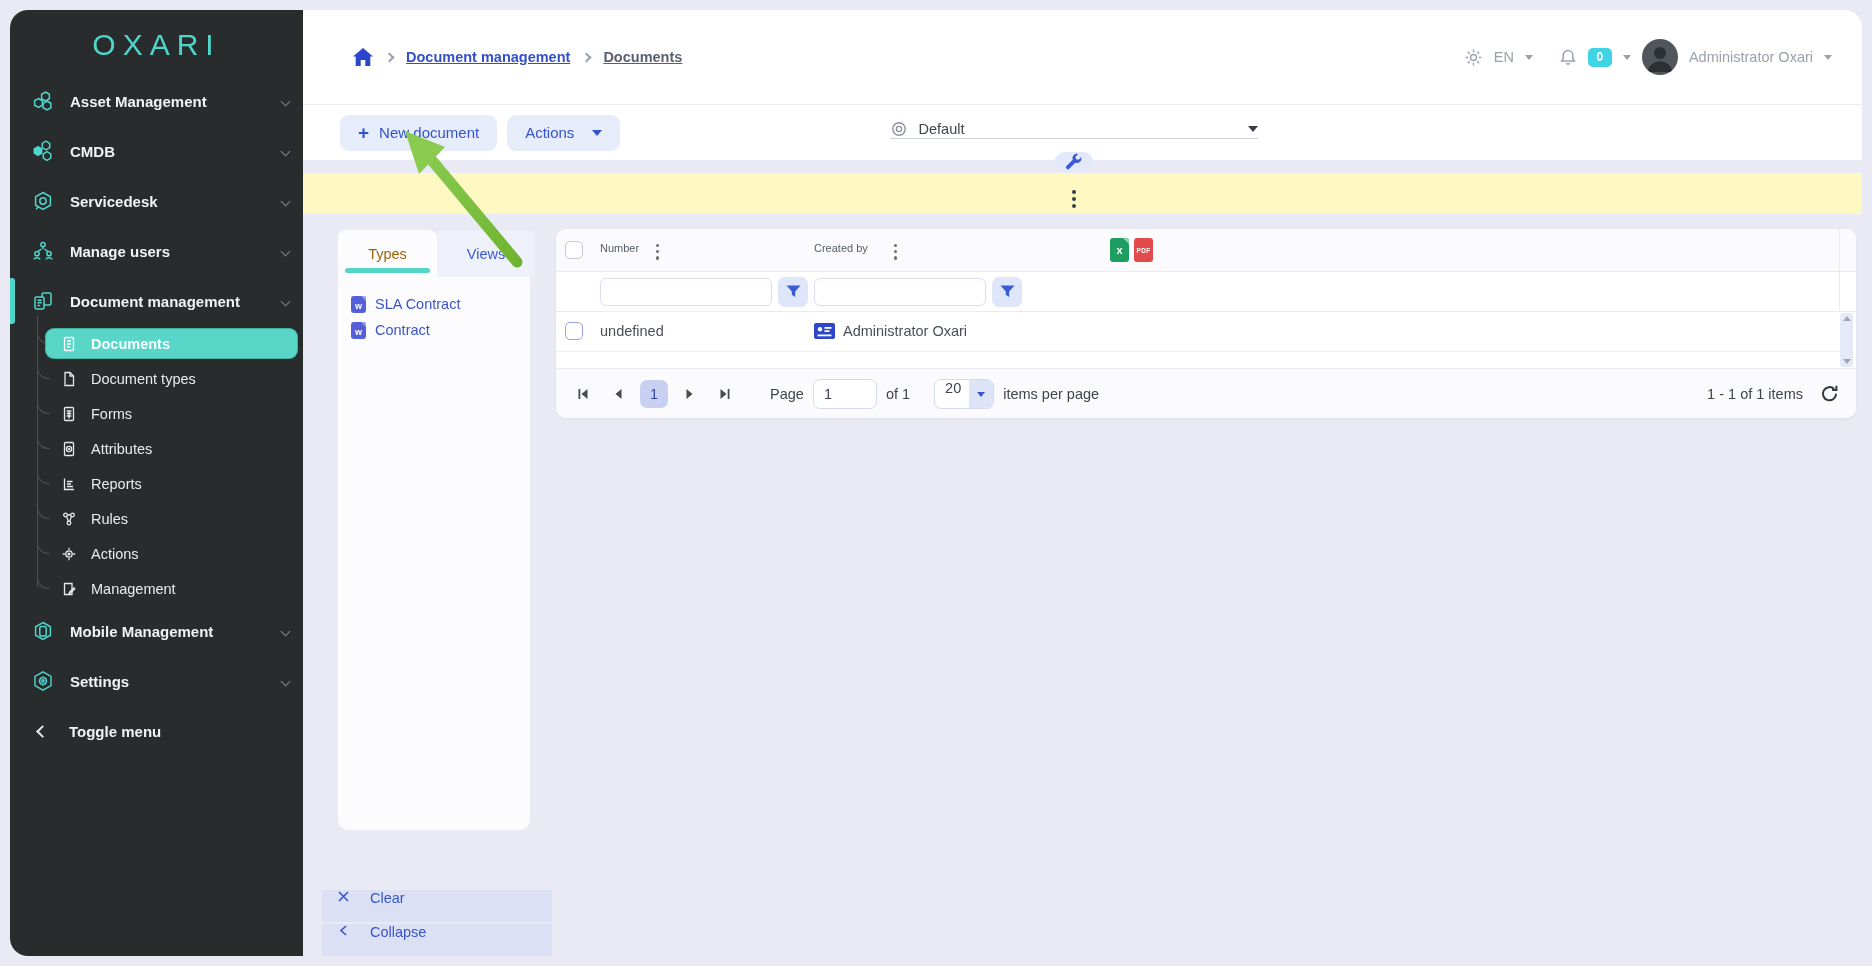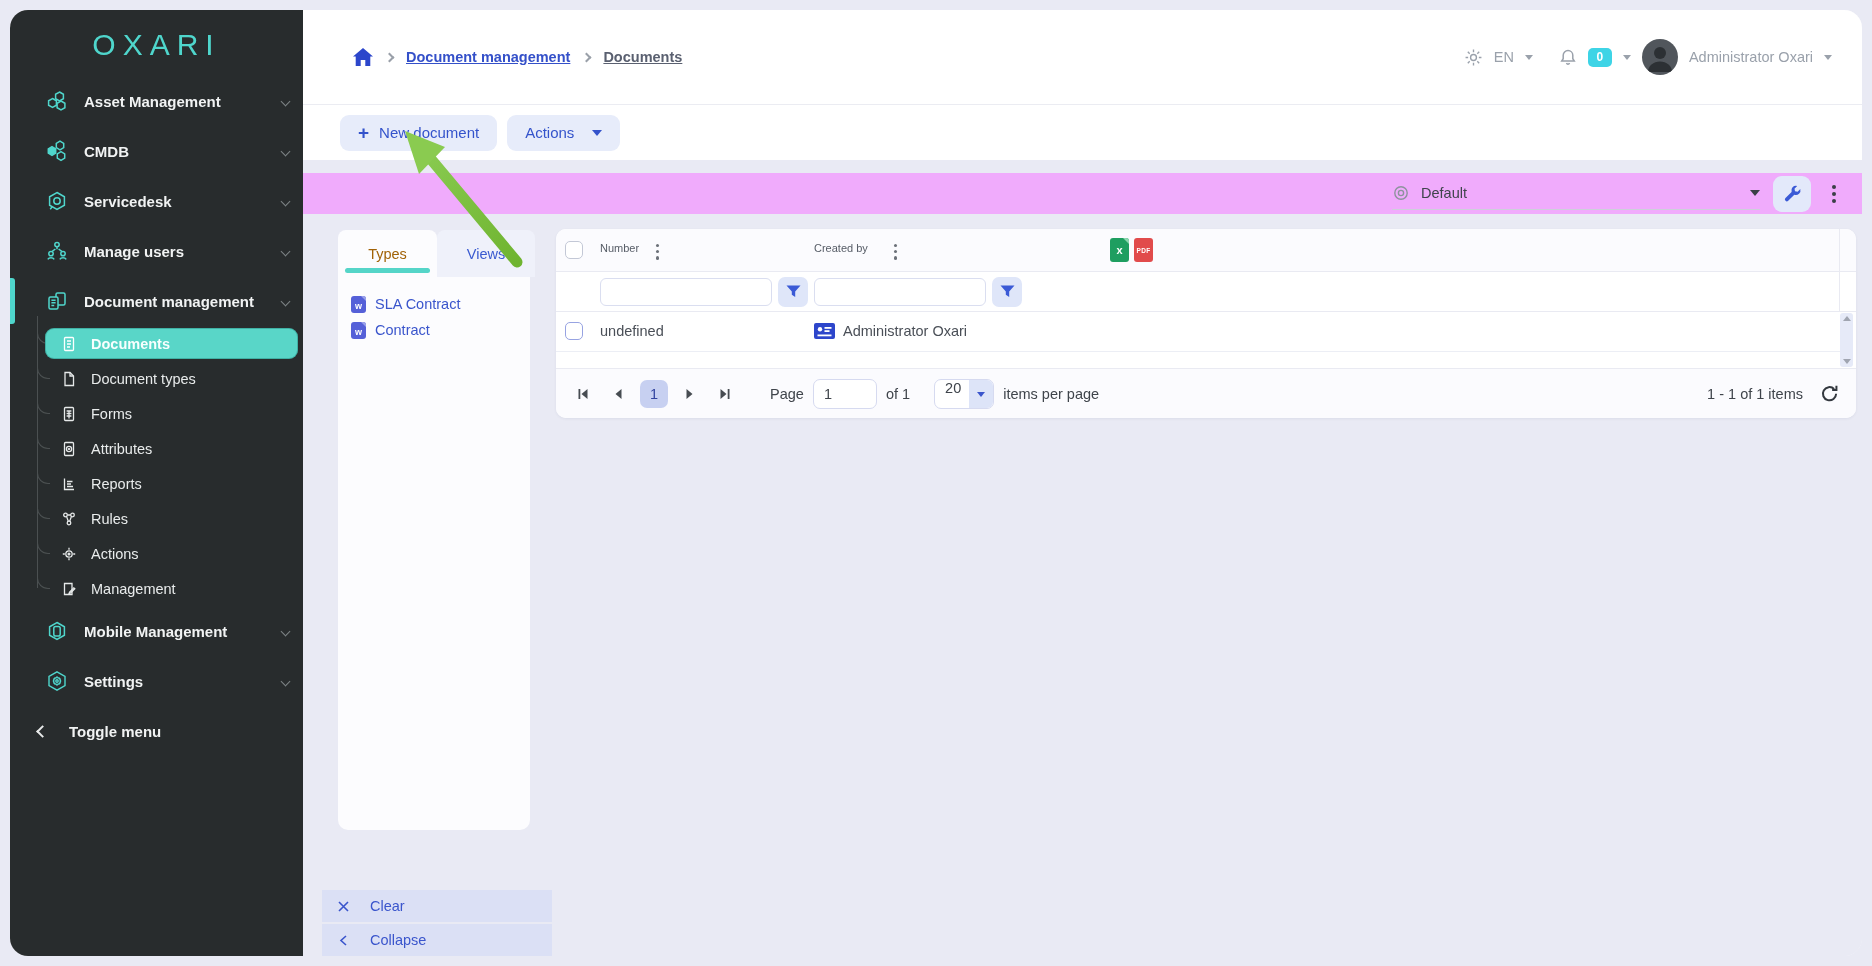--- a/index.html
+++ b/index.html
@@ -5,21 +5,21 @@
   * { margin:0; padding:0; box-sizing:border-box; }
   html,body { width:1872px; height:966px; }
   body { background:#e9eaf4; font-family:"Liberation Sans", sans-serif; overflow:hidden; position:relative; }
 
   .app { position:absolute; left:10px; top:10px; width:1852px; height:946px; border-radius:18px; overflow:hidden; background:#fff; }
 
   
   .sidebar { position:absolute; left:0; top:0; bottom:0; width:293px; background:#282c2d; }
   .logo { position:absolute; top:18px; left:0; width:100%; text-align:center; color:#4fd6cc; font-size:30px; font-weight:400; letter-spacing:7px; }
   .active-bar { position:absolute; left:0; top:268px; width:5px; height:46px; background:#4fd6cc; border-radius:0 3px 3px 0; }
-  .s-item { position:absolute; left:0; width:100%; height:50px; display:flex; align-items:center; padding:0 14px 0 36px; gap:16px; color:#f1f3f3; font-size:15px; font-weight:700; cursor:pointer; }
+  .s-item { position:absolute; left:0; width:100%; height:50px; display:flex; align-items:center; padding:0 14px 0 22px; gap:16px; color:#f1f3f3; font-size:15px; font-weight:700; cursor:pointer; }
   .s-icon { width:22px; height:22px; flex:0 0 22px; display:flex; align-items:center; justify-content:center; }
   .s-chevron { margin-left:auto; width:7px; height:7px; border-right:1.5px solid #7d8486; border-bottom:1.5px solid #7d8486; transform:rotate(45deg); }
   .s-children { position:absolute; left:0; right:0; top:316px; height:280px; }
   .s-line { position:absolute; left:27px; top:-10px; height:272px; border-left:1px solid #4b5051; }
   .s-curve { position:absolute; left:27px; width:13px; height:14px; border-left:1px solid #4b5051; border-bottom:1px solid #4b5051; border-bottom-left-radius:11px; }
   .s-child { position:absolute; left:0; right:0; height:35px; display:flex; align-items:center; padding-left:51px; gap:14px; color:#e9ecec; font-size:14.5px; font-weight:500; cursor:pointer; }
   .s-child .ci { width:16px; height:16px; flex:0 0 16px; }
   .s-child.active { left:35px; width:253px; height:31px; padding-left:16px; background:#59d6c8; border-radius:9px; color:#f8fffe; font-weight:700; box-shadow:inset 0 0 0 1px rgba(16,110,100,.35); }
   .toggle-row { position:absolute; left:0; width:100%; height:50px; display:flex; align-items:center; padding-left:28px; gap:22px; color:#f1f3f3; font-size:15px; font-weight:700; cursor:pointer; }
   .chev-left { width:9px; height:9px; border-left:2.2px solid #e8eaea; border-bottom:2.2px solid #e8eaea; transform:rotate(45deg); }
@@ -35,21 +35,21 @@
   .caret-down { width:0; height:0; border-left:4.5px solid transparent; border-right:4.5px solid transparent; border-top:5.5px solid #9aa1ab; }
   .badge { min-width:24px; height:19px; border-radius:5px; background:#3ed4e6; color:#fff; font-size:12px; font-weight:700; display:flex; align-items:center; justify-content:center; padding:0 6px; }
   .avatar { width:36px; height:36px; border-radius:50%; background:#51565c; overflow:hidden; display:flex; align-items:center; justify-content:center; }
 
   .actionsbar { position:absolute; left:0; right:0; top:95px; height:55px; background:#fff; display:flex; align-items:center; padding-left:37px; gap:10px; }
   .btn { height:36px; border-radius:9px; background:#e7ecfa; color:#3453cb; font-size:15px; font-weight:500; display:flex; align-items:center; padding:0 18px; gap:10px; cursor:pointer; border:none; }
   .btn .plus { font-size:19px; font-weight:700; line-height:1; }
   .btn .caret-blue { width:0; height:0; border-left:5px solid transparent; border-right:5px solid transparent; border-top:6px solid #3453cb; margin-left:8px; }
 
   .gapband { position:absolute; left:0; right:0; top:150px; height:13px; background:#e9eaf4; }
-  .toolbar { position:absolute; left:0; right:0; top:163px; height:41px; background:#f0abfc; display:flex; align-items:center; justify-content:flex-end; padding-right:18px; gap:13px; }
+  .toolbar { position:absolute; left:0; right:0; top:163px; height:41px; background:#fef9c3; display:flex; align-items:center; justify-content:flex-end; padding-right:18px; gap:13px;flex-direction:column; }
   .view-select { display:flex; align-items:center; gap:11px; width:368px; height:32px; border-bottom:1px solid #cdd0da; color:#3f444c; font-size:14.5px; cursor:pointer; }
   .view-select .sp { flex:1; }
   .caret-dark { width:0; height:0; border-left:5px solid transparent; border-right:5px solid transparent; border-top:6px solid #3a3f46; }
   .sq-btn { width:38px; height:36px; border-radius:9px; background:#e3e9fa; display:flex; align-items:center; justify-content:center; cursor:pointer; }
   .kebab { display:flex; flex-direction:column; gap:3px; padding:6px 8px; cursor:pointer; }
   .kebab i { width:4px; height:4px; border-radius:50%; background:#3a3f46; }
   .kebab.sm i { width:3.2px; height:3.2px; background:#6b7078; }
 
   .content { position:absolute; left:0; right:0; top:204px; bottom:0; background:#e9eaf4; }
 
@@ -58,21 +58,21 @@
   .tabs { margin-left:16px; display:flex; }
   .tab { width:99px; height:47px; display:flex; align-items:center; justify-content:center; font-size:14.5px; cursor:pointer; border-radius:8px 8px 0 0; }
   .tab.types { background:#fcfcfe; color:#a16207; position:relative; }
   .tab.types::after { content:""; position:absolute; left:7px; right:7px; bottom:4px; height:5px; border-radius:3px; background:#55d5c8; }
   .tab.views { width:98px; background:#eff1fa; color:#3a5ad0; }
   .tree-panel { margin-left:16px; width:192px; height:553px; background:#fcfcfe; border-radius:0 0 10px 10px; padding-top:14px; }
   .tree-item { height:26px; display:flex; align-items:center; gap:9px; padding-left:13px; color:#3a55cc; font-size:14.5px; cursor:pointer; }
   .word-icon { width:15px; height:17px; background:#5560d8; border-radius:3px; color:#fff; font-size:9px; font-weight:700; display:flex; align-items:flex-end; justify-content:center; padding-bottom:2px; position:relative; }
   .word-icon::after { content:""; position:absolute; right:0; top:0; border-left:5px solid transparent; border-top:5px solid #9ba2ea; border-radius:0 3px 0 0; }
   .bottom-actions { position:absolute; left:0; bottom:0; width:230px; }
-  .action-row { height:32px; background:#dbe0f5; display:flex; align-items:center; padding-left:11px; gap:17px; color:#3a55cc; font-size:14.5px; cursor:pointer; margin-top:2px; }
+  .action-row { height:32px; background:#dbe0f5; display:flex; padding-left:11px; gap:17px; color:#3a55cc; font-size:14.5px; cursor:pointer; margin-top:2px; }
   .action-row .ic { width:20px; display:flex; justify-content:center; }
 
   
   .grid-card { position:absolute; left:253px; right:6px; top:15px; height:189px; background:#fff; border-radius:10px; box-shadow:0 1px 3px rgba(40,50,100,.07); }
   .g-header { position:absolute; left:0; right:0; top:0; height:43px; background:#fbfbfe; border-bottom:1px solid #e9eaf2; border-radius:10px 10px 0 0; }
   .g-filter { position:absolute; left:0; right:0; top:43px; height:40px; border-bottom:1px solid #e9eaf2; }
   .g-row { position:absolute; left:0; right:8px; top:83px; height:40px; border-bottom:1px solid #eceef5; }
   .checkbox { position:absolute; width:18px; height:18px; border:1.5px solid #c3c8d6; border-radius:5px; background:#fff; cursor:pointer; }
   .checkbox.row-cb { border-color:#97a3e2; }
   .col-label { position:absolute; color:#565c66; font-size:11px; }

